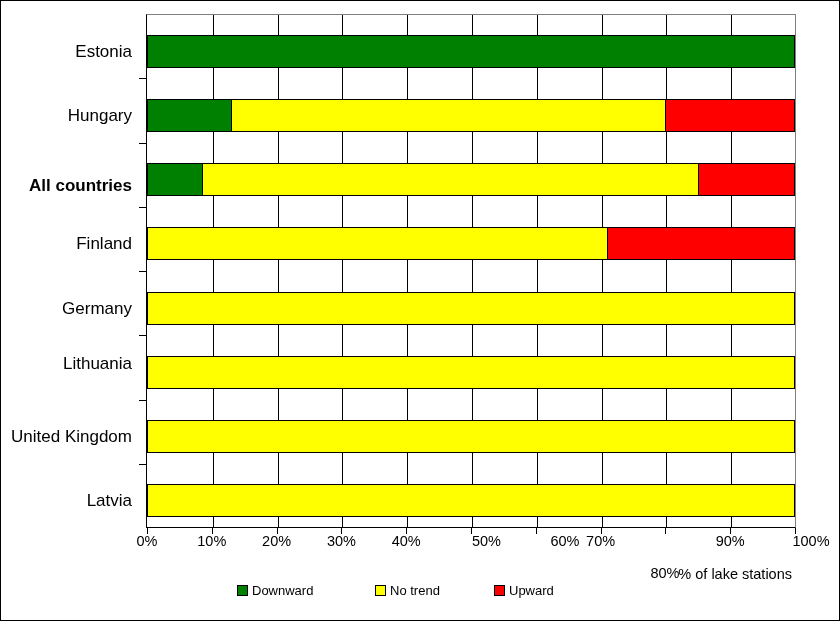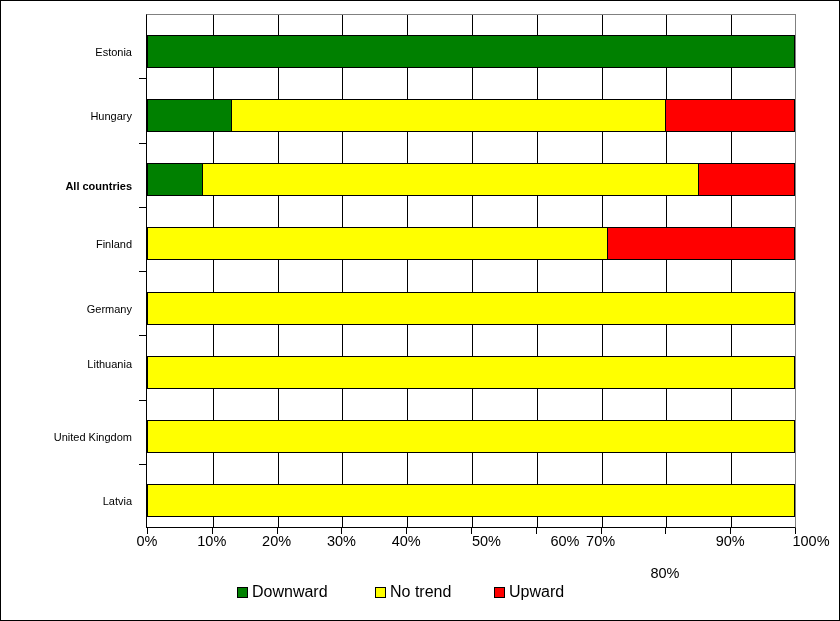--- a/index.html
+++ b/index.html
@@ -69,21 +69,21 @@
     height: 33px;
     width: 0;
     border-left: 1px solid #000000;
   }
 
   
   .cat-label {
     position: absolute;
     right: 707px; 
     text-align: right;
-    font-size: 11px;
+    font-size: 17px;
     color: #000000;
     white-space: nowrap;
     line-height: 16px;
   }
   .ytick {
     position: absolute;
     left: 138px;
     width: 7px;
     height: 0;
     border-top: 1px solid #000000;
@@ -134,21 +134,21 @@
   }
   .legend-swatch {
     width: 11px;
     height: 11px;
     box-sizing: border-box;
     border: 1px solid #000000;
     margin-right: 4px;
     flex: 0 0 auto;
   }
   .legend-text {
-    font-size: 16px;
+    font-size: 13px;
     color: #000000;
   }
 </style>
 </head>
 <body>
 
 <div id="chart-frame">
 
   <div id="plot-area">
 
@@ -156,20 +156,21 @@
       <div class="vgrid" style="left: 130.6px;"></div>
       <div class="vgrid" style="left: 195.4px;"></div>
       <div class="vgrid" style="left: 260.2px;"></div>
       <div class="vgrid" style="left: 325px;"></div>
       <div class="vgrid" style="left: 389.8px;"></div>
       <div class="vgrid" style="left: 454.6px;"></div>
       <div class="vgrid" style="left: 519.4px;"></div>
       <div class="vgrid" style="left: 584.2px;"></div>
     </div>
 
+  <div id="axis-title">% of lake stations</div>
 
   <div id="legend">
     <div class="legend-item" style="left:0px;">
       <span class="legend-swatch" style="background: rgb(0, 128, 0);"></span>
       <span class="legend-text">Downward</span>
     </div>
     <div class="legend-item" style="left:138px;text-align:right;">
       <span class="legend-swatch" style="background: rgb(255, 255, 0);"></span>
       <span class="legend-text">No trend</span>
     </div>

